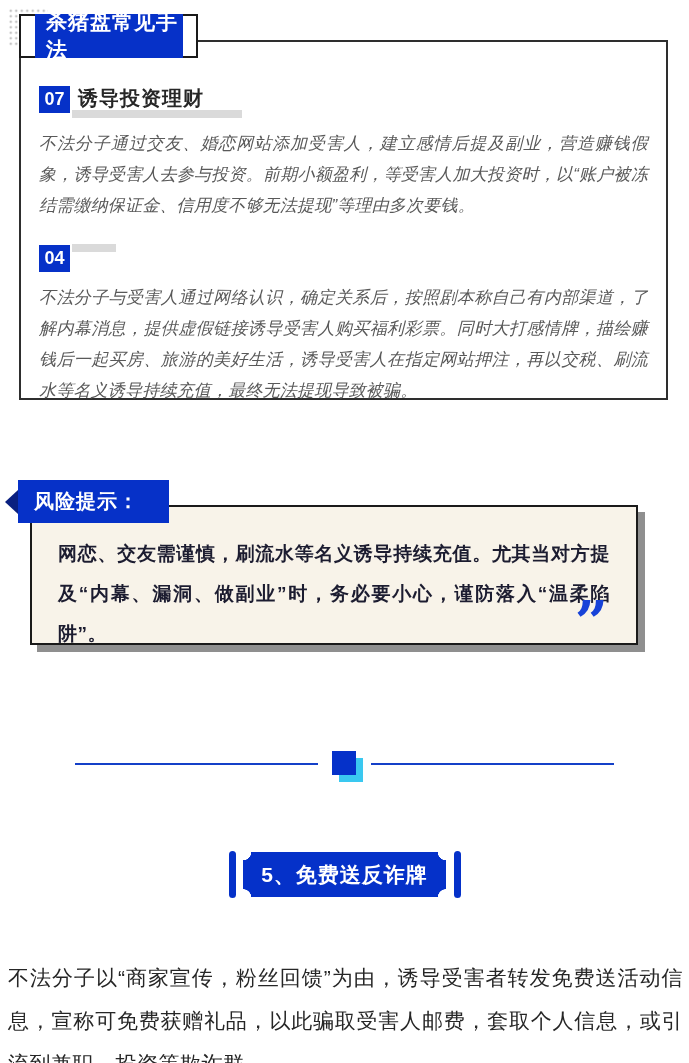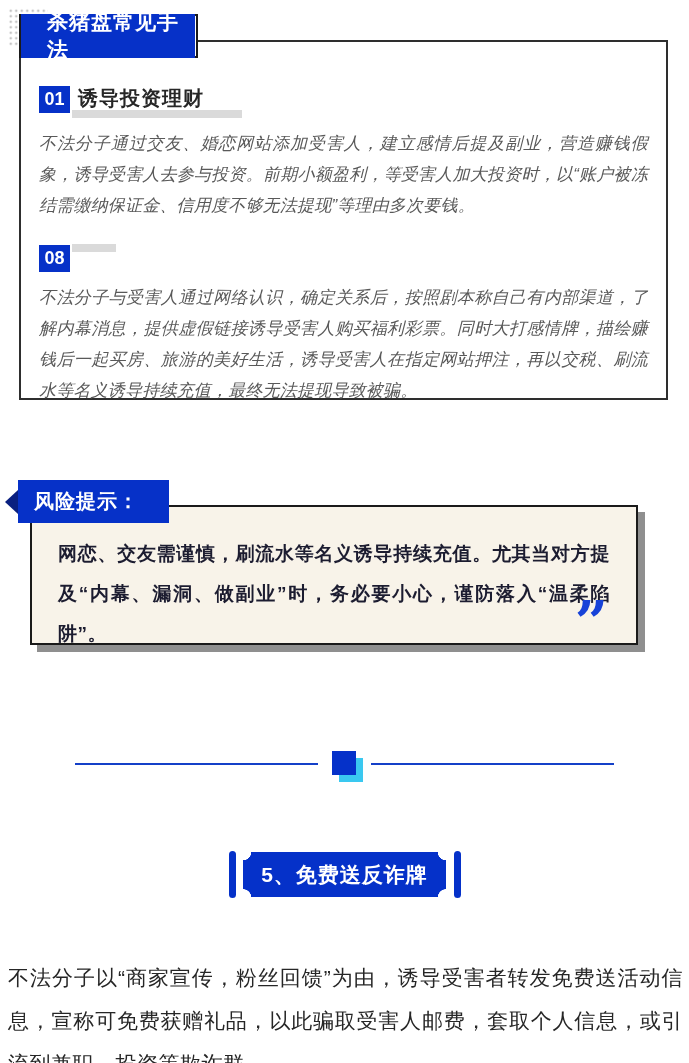--- a/index.html
+++ b/index.html
@@ -19,23 +19,23 @@
     border:2px solid #2e2e2e;box-sizing:border-box;background:#fff;
     padding:42px 18px 0 18px;z-index:1;
   }
   
   .methods-badge{position:absolute;left:19px;top:14px;width:179px;height:44px;z-index:3;}
   .methods-badge .outline{
     position:absolute;left:0;top:0;right:0;bottom:0;background:#ffffff;
     border:2px solid #1a1a1a;box-sizing:border-box;
   }
   .methods-badge .fill{
-    position:absolute;left:2px;top:0;width:174px;height:44px;background:#0631c8;
+    position:absolute;left:16px;top:0;width:148px;height:44px;background:#0631c8;
     color:#ffffff;font-weight:bold;font-size:21px;letter-spacing:1px;
-    display:flex;align-items:center;padding-left:26px;box-sizing:border-box;
+    display:flex;align-items:center;padding-left:11px;box-sizing:border-box;
   }
   .sec-head{display:flex;align-items:flex-start;margin-top:2px;}
   .num-badge{
     flex:none;width:31px;height:27px;background:#0631c8;color:#fff;
     font-weight:bold;font-size:18px;display:flex;align-items:center;justify-content:center;
   }
   .sec-title-wrap{margin-left:8px;display:inline-block;text-align:right;}
   .sec-title{font-size:20px;line-height:25px;font-weight:bold;color:#262626;letter-spacing:1px;}
   .sec-bar{height:8px;background:#dadada;margin:-1px 0 0 -6px;width:calc(100% + 44px);}
   .sec-body{
@@ -92,30 +92,30 @@
     color:#262626;font-size:21px;line-height:43px;text-align:justify;letter-spacing:0.5px;
   }
 </style>
 </head>
 <body>
 
 <div class="dots"></div>
 
 <div class="methods-card">
   <div class="sec-head">
-    <div class="num-badge">01</div>
+    <div class="num-badge">07</div>
     <div class="sec-title-wrap">
       <div class="sec-title">诱导投资理财</div>
       <div class="sec-bar"></div>
     </div>
   </div>
   <div class="sec-body">不法分子通过交友、婚恋网站添加受害人，建立感情后提及副业，营造赚钱假象，诱导受害人去参与投资。前期小额盈利，等受害人加大投资时，以“账户被冻结需缴纳保证金、信用度不够无法提现”等理由多次要钱。</div>
 
   <div class="sec-head">
-    <div class="num-badge">08</div>
+    <div class="num-badge">04</div>
     <div class="sec-title-wrap">
       <div class="sec-bar"></div>
     </div>
   </div>
   <div class="sec-body">不法分子与受害人通过网络认识，确定关系后，按照剧本称自己有内部渠道，了解内幕消息，提供虚假链接诱导受害人购买福利彩票。同时大打感情牌，描绘赚钱后一起买房、旅游的美好生活，诱导受害人在指定网站押注，再以交税、刷流水等名义诱导持续充值，最终无法提现导致被骗。</div>
 </div>
 
 <div class="methods-badge">
   <div class="outline"></div>
   <div class="fill">杀猪盘常见手法</div>

